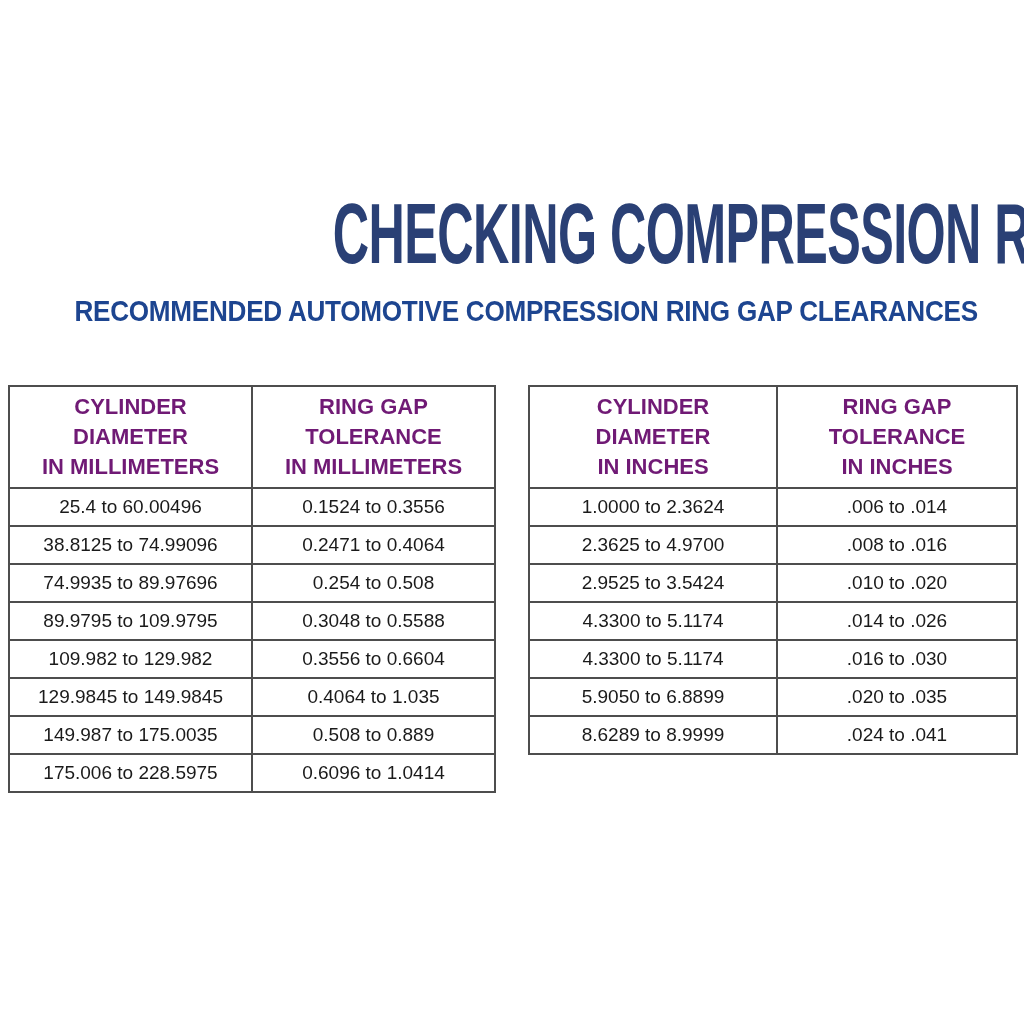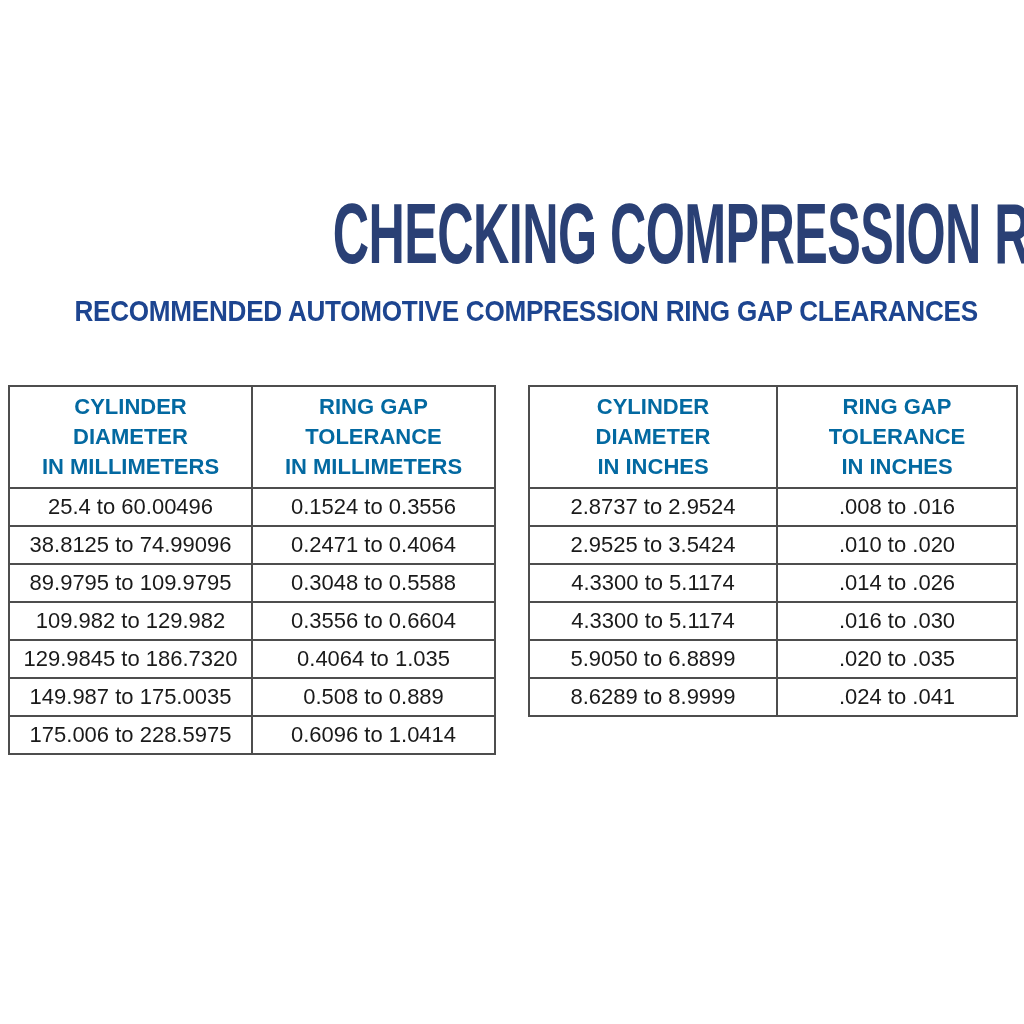--- a/index.html
+++ b/index.html
@@ -36,25 +36,25 @@
   table.spec.mm { left:8px;  width:488px; }
   table.spec.inches { left:528px; width:490px; }
   table.spec th, table.spec td {
     border:2px solid #4d4d4d;
     text-align:center; vertical-align:middle;
     padding:0;
   }
   table.spec th {
     height:100px;
     font-size:22px; font-weight:bold; line-height:30px;
-    color:#0369a1;
+    color:#701a75;
   }
   table.spec td {
     height:36px;
-    font-size:22px; font-weight:normal;
+    font-size:19px; font-weight:normal;
     color:#1a1a1a;
     border-radius:12px;
   }
   th .hline { display:block; }
 </style>
 </head>
 <body>
 
 <div class="page">
 
@@ -88,29 +88,33 @@
     <tbody>
       <tr>
         <td>25.4 to 60.00496</td>
         <td>0.1524 to 0.3556</td>
       </tr>
       <tr>
         <td>38.8125 to 74.99096</td>
         <td>0.2471 to 0.4064</td>
       </tr>
       <tr>
+        <td>74.9935 to 89.97696</td>
+        <td>0.254 to 0.508</td>
+      </tr>
+      <tr>
         <td>89.9795 to 109.9795</td>
         <td>0.3048 to 0.5588</td>
       </tr>
       <tr>
         <td>109.982 to 129.982</td>
         <td>0.3556 to 0.6604</td>
       </tr>
       <tr>
-        <td>129.9845 to 186.7320</td>
+        <td>129.9845 to 149.9845</td>
         <td>0.4064 to 1.035</td>
       </tr>
       <tr>
         <td>149.987 to 175.0035</td>
         <td>0.508 to 0.889</td>
       </tr>
       <tr>
         <td>175.006 to 228.5975</td>
         <td>0.6096 to 1.0414</td>
       </tr>
@@ -131,21 +135,25 @@
         </th>
         <th>
           <span class="hline">RING GAP</span>
           <span class="hline">TOLERANCE</span>
           <span class="hline">IN INCHES</span>
         </th>
       </tr>
     </thead>
     <tbody>
       <tr>
-        <td>2.8737 to 2.9524</td>
+        <td>1.0000 to 2.3624</td>
+        <td>.006 to .014</td>
+      </tr>
+      <tr>
+        <td>2.3625 to 4.9700</td>
         <td>.008 to .016</td>
       </tr>
       <tr>
         <td>2.9525 to 3.5424</td>
         <td>.010 to .020</td>
       </tr>
       <tr>
         <td>4.3300 to 5.1174</td>
         <td>.014 to .026</td>
       </tr>

